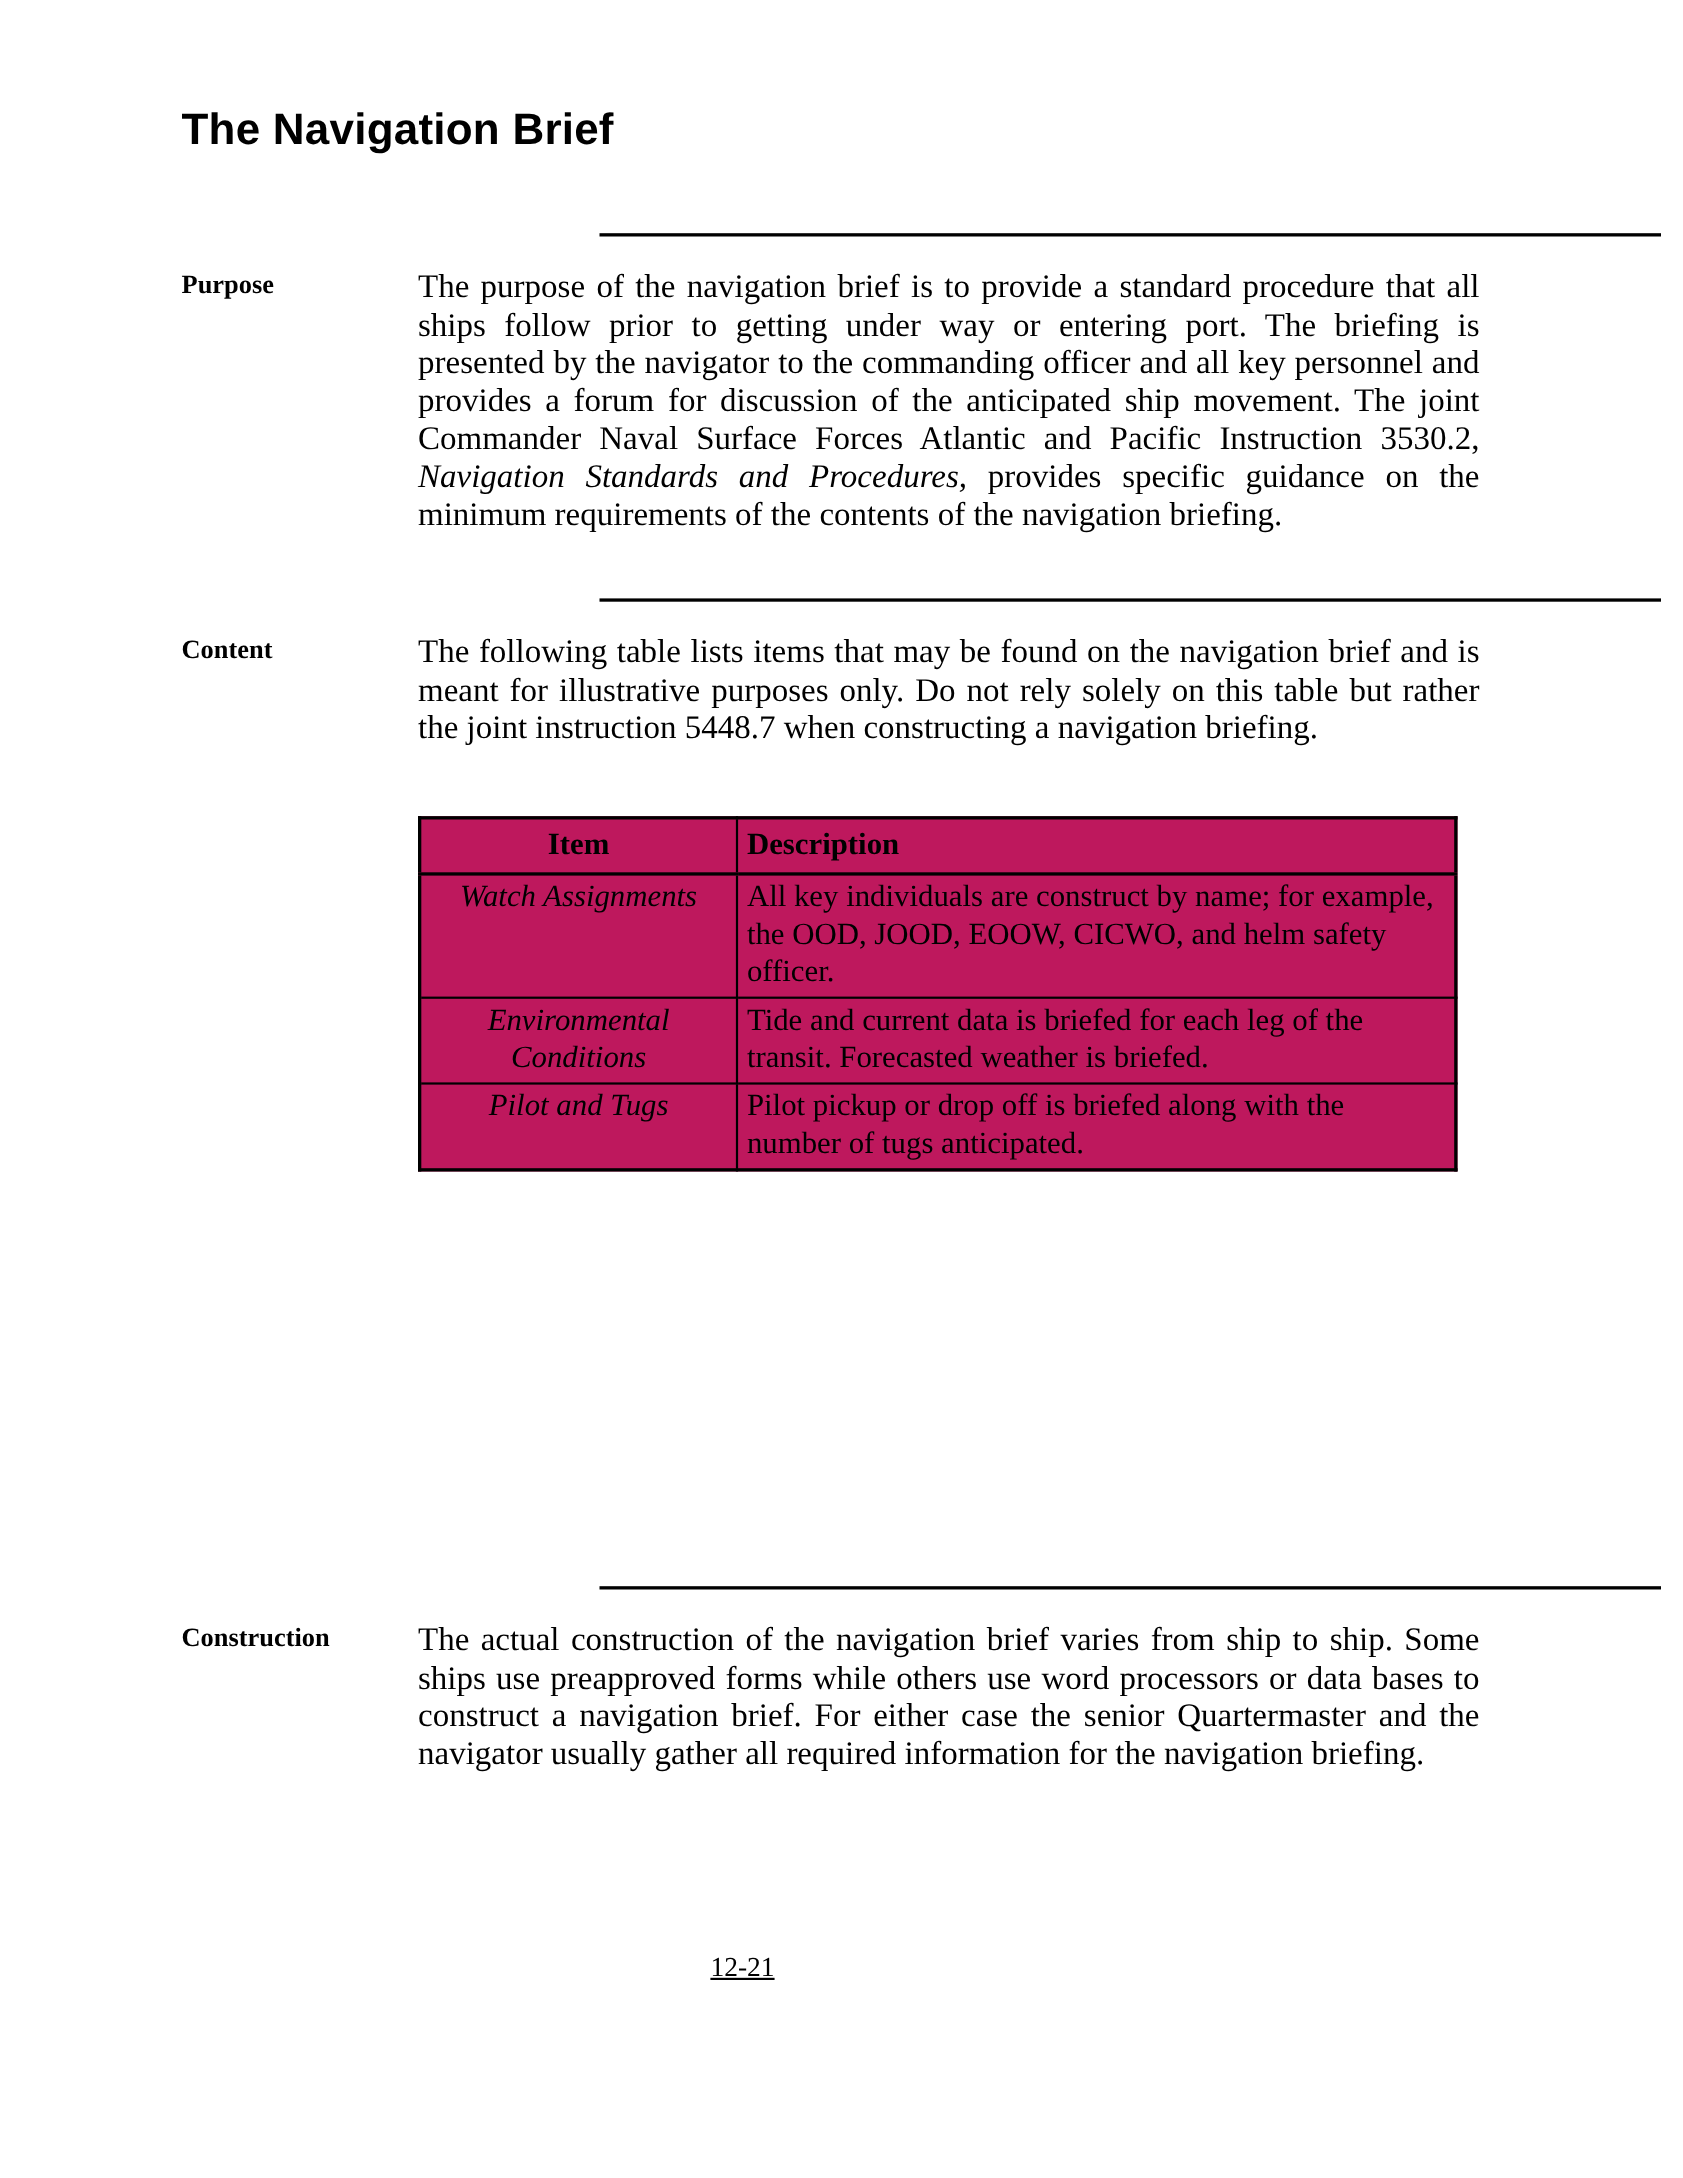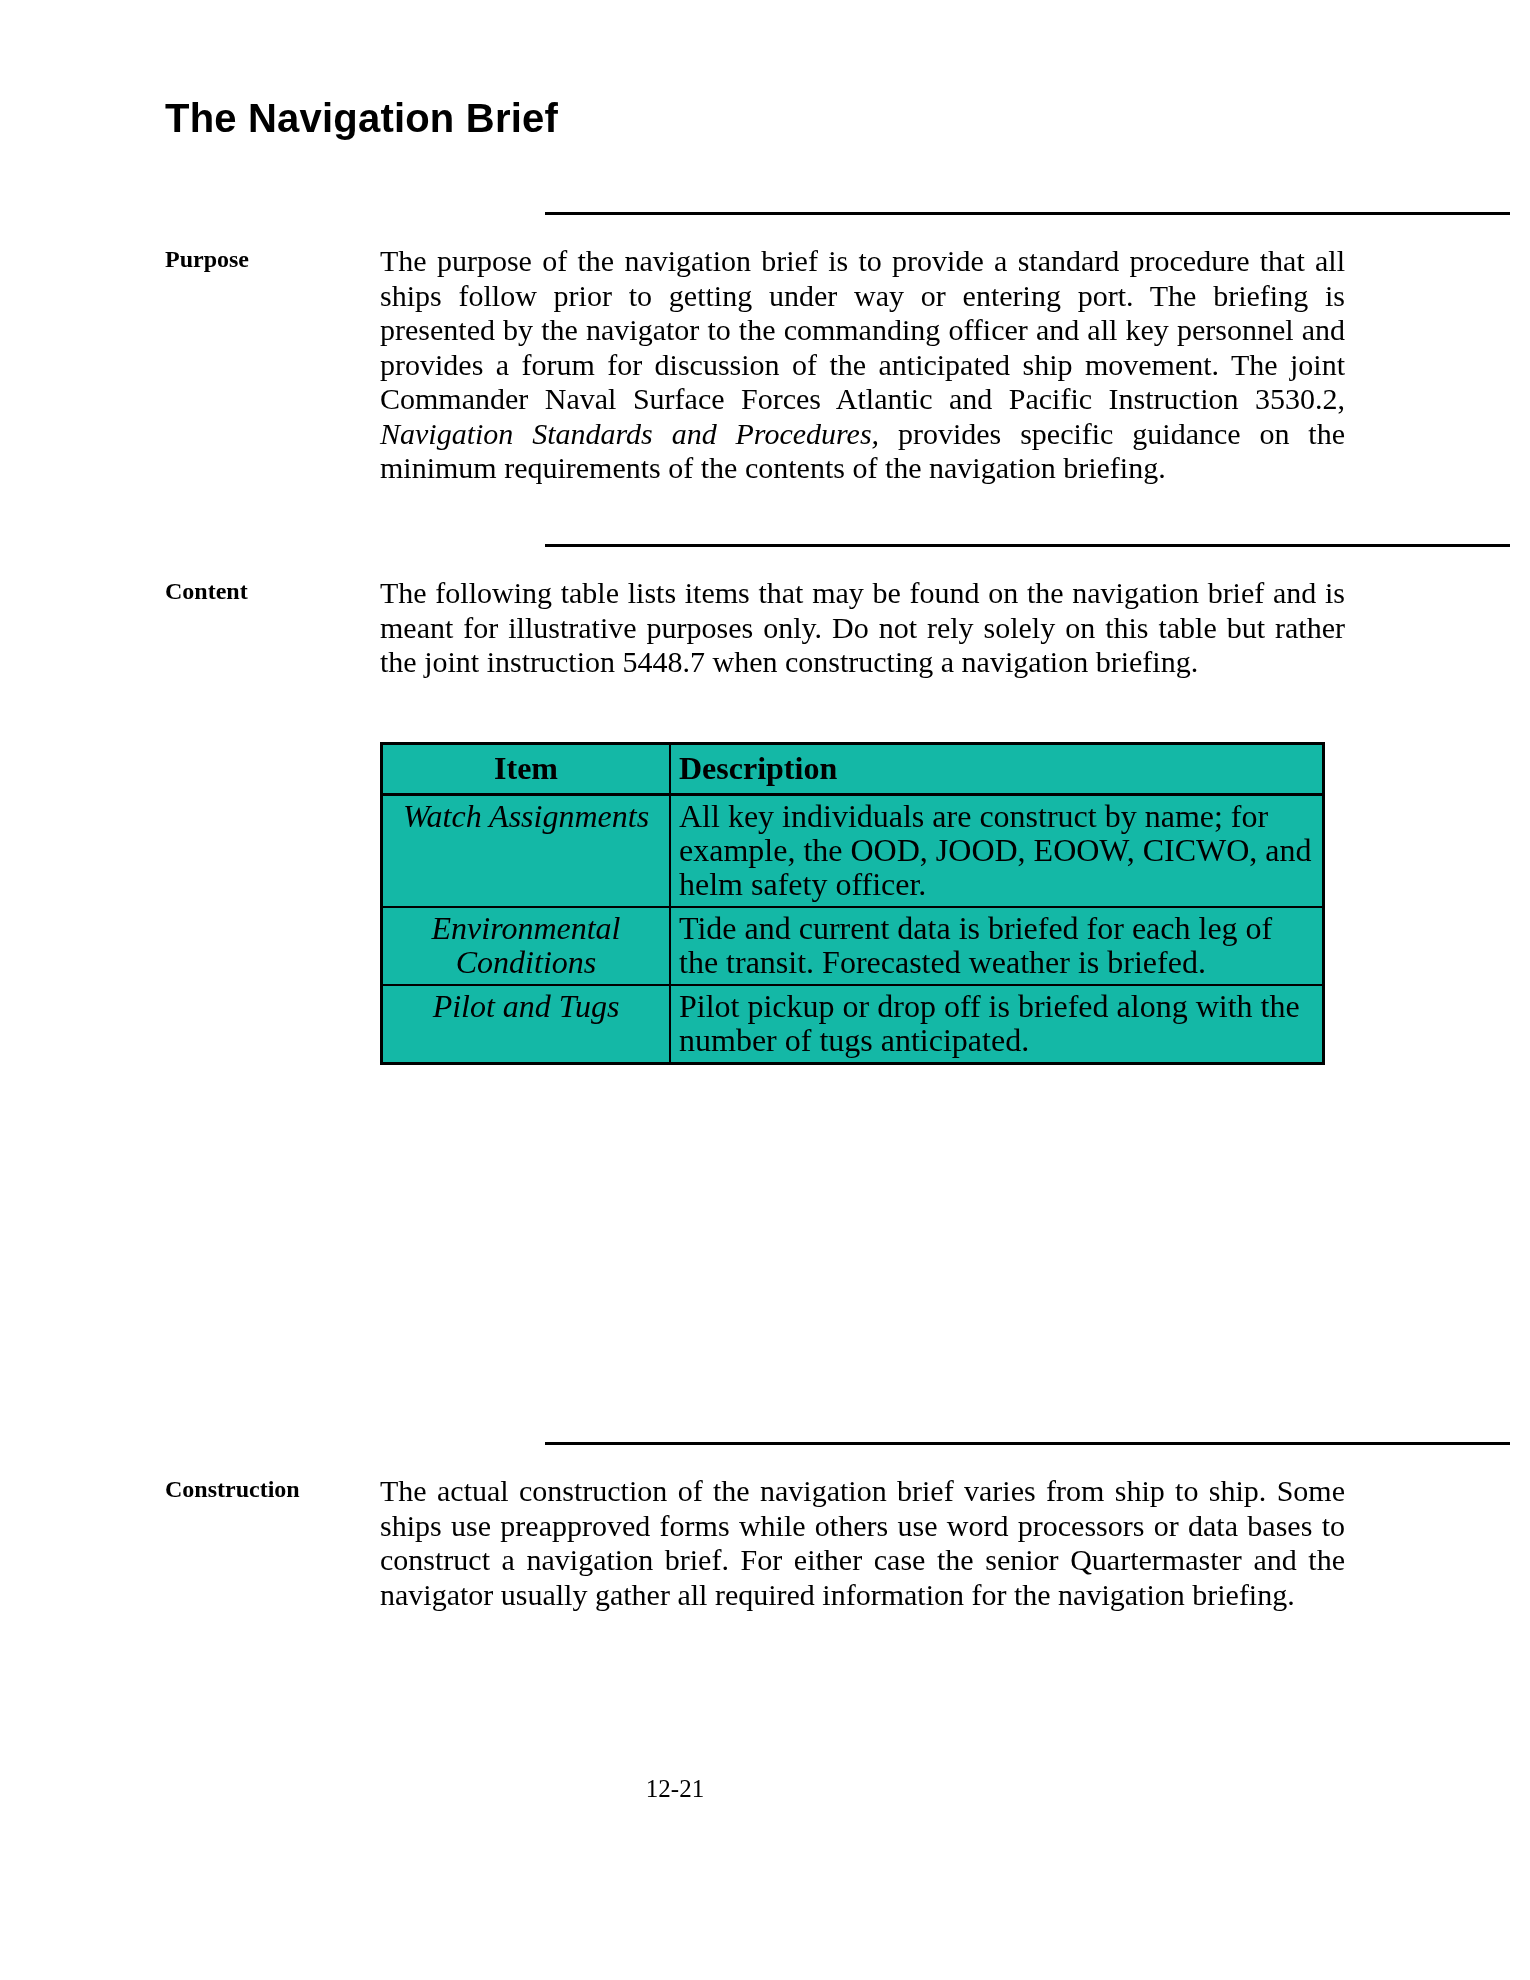--- a/index.html
+++ b/index.html
@@ -71,23 +71,23 @@
   .sec-body em { font-style: italic; }
 
   
   .nav-table {
     position: absolute;
     left: 380px;
     top: 742px;
     width: 905px;
     border-collapse: collapse;
     table-layout: fixed;
-    font-size: 32px;
+    font-size: 28px;
     line-height: 34px;
-    background: #14b8a6;
+    background: #be185d;
   }
   .nav-table td, .nav-table th {
     border: 2px solid #000;
     padding: 3px 8px 5px 8px;
     vertical-align: top;
     color: #000;
     font-weight: normal;
   }
   .nav-table thead th {
     border-bottom: 3px solid #000;
@@ -118,20 +118,21 @@
 
   
   .page-number {
     position: absolute;
     left: 0;
     top: 1775px;
     width: 1350px;
     text-align: center;
     font-size: 25px;
     color: #000;
+    text-decoration: underline;
   }
 </style>
 </head>
 <body>
 
 <div class="page">
 
   <div class="doc-title">The Navigation Brief</div>
 
   <div class="section" style="top:212px;">

